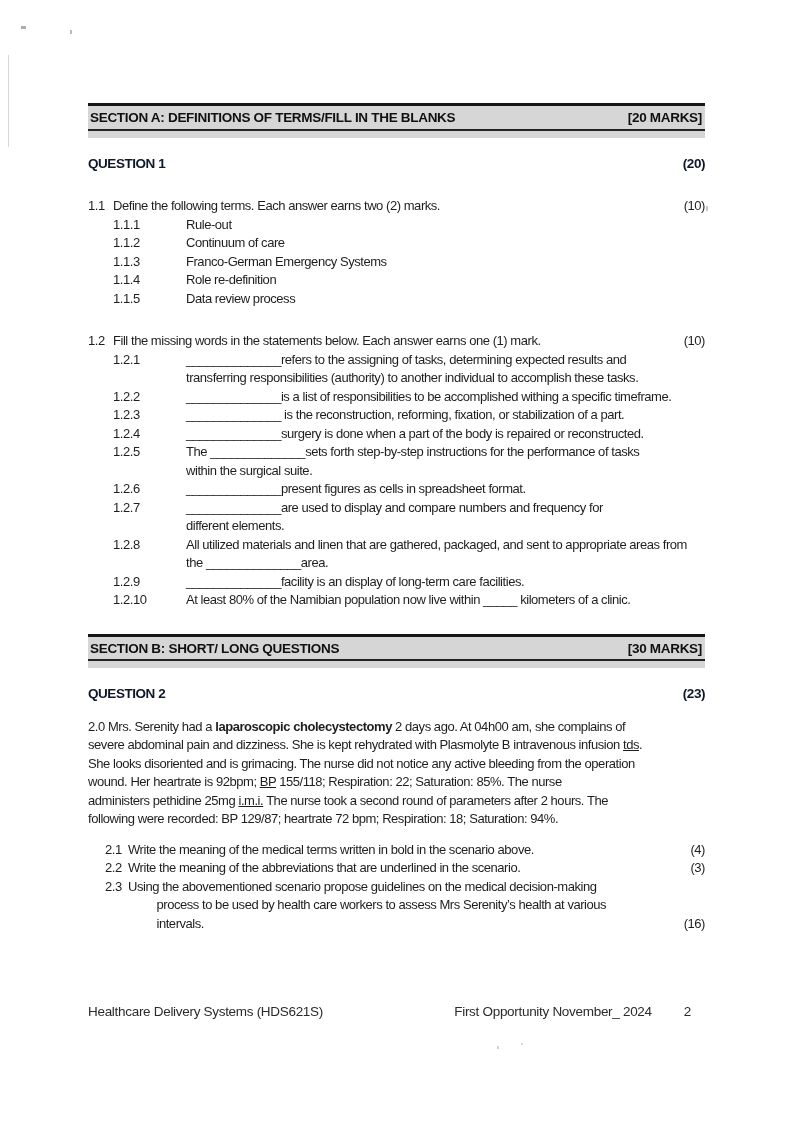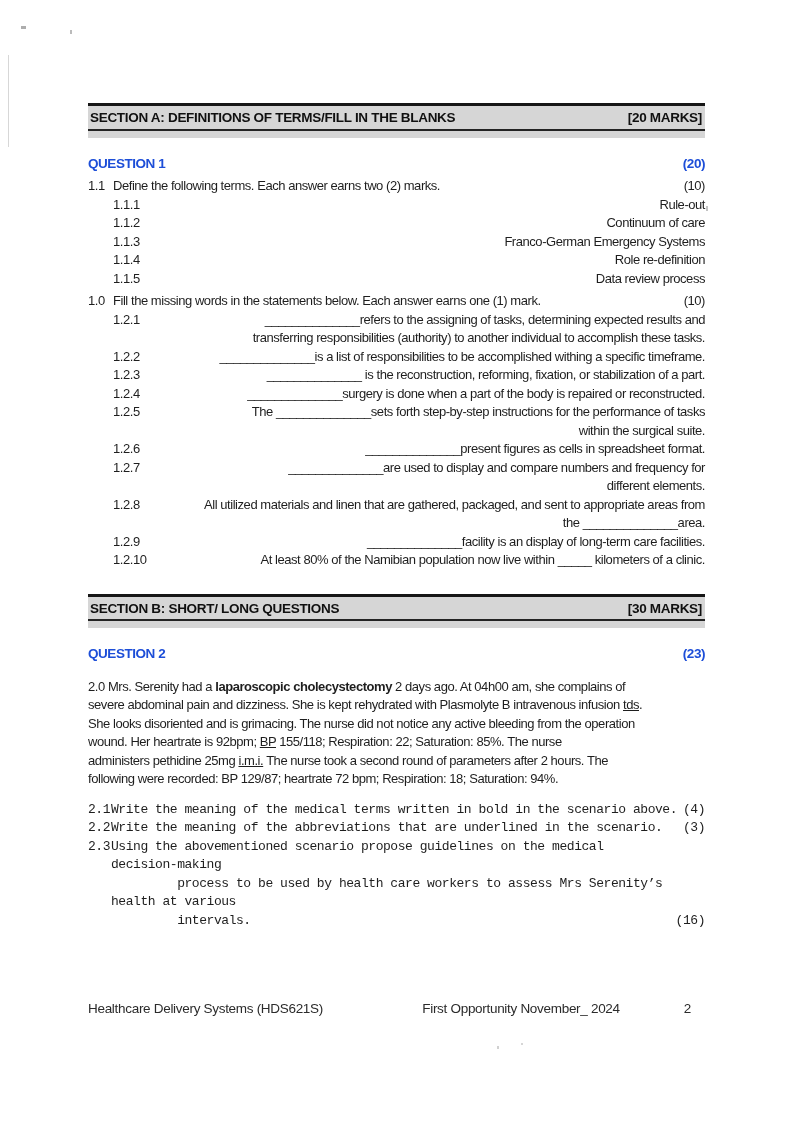--- a/index.html
+++ b/index.html
@@ -11,36 +11,36 @@
   .b{font-weight:bold;text-align:center;}
   .u{text-decoration:underline;}
   
   .secbar{background:#d6d6d6;border-top:3px solid #161616;padding:0 0 7px 0;}
   .secbar.second{margin-top:24px;text-align:center;}
   .secbar-row{
     display:flex;justify-content:space-between;align-items:flex-end;
     border-bottom:2.5px solid #242424;padding:3px 3px 1px 2px;
     font-weight:bold;font-size:13.5px;color:#101010;letter-spacing:-0.3px;
   }
-  .qhead{display:flex;justify-content:space-between;font-weight:bold;font-size:13.5px;margin-top:17px;color:#1d4ed8;}
-  .subq{display:flex;margin-top:4px;}
+  .qhead{display:flex;justify-content:space-between;font-weight:bold;font-size:13.5px;margin-top:17px;color:#0f172a;}
+  .subq{display:flex;margin-top:24px;}
   .subq-num{width:25px;flex:none;}
   .subq-text{flex:1;}
   .subq-marks{flex:none;}
   .items{margin-left:25px;}
   .item-row{display:flex;gap:28px;}
   .item-num{width:45px;flex:none;}
-  .item-text{flex:1;white-space:pre-wrap;text-align:right;}
+  .item-text{flex:1;white-space:pre-wrap;}
   .scenario{margin:14px 0 0 0;white-space:pre-wrap;}
-  .items2{margin-top:12px;font-family:Liberation Mono, monospace;}
+  .items2{margin-top:12px;margin-left:17px;}
   .item2-row{display:flex;}
   .item2-num{width:23px;flex:none;}
   .item2-text{flex:1;white-space:pre-wrap;}
   .item2-marks{flex:none;align-self:flex-end;}
-  .footer{display:flex;align-items:baseline;margin-top:70px;font-size:13.5px;color:#2b2b2b;letter-spacing:-0.3px;gap:32px;}
+  .footer{display:flex;align-items:baseline;margin-top:70px;font-size:13.5px;color:#2b2b2b;letter-spacing:-0.3px;}
   .f-left{flex:1;}
   .f-page{margin-left:32px;margin-right:14px;}
   
   .artifact{position:absolute;pointer-events:none;}
   .a1{left:21px;top:26px;width:5px;height:3px;background:#6a6a6a;opacity:.55;}
   .a2{left:70px;top:30px;width:2px;height:4px;background:#777;opacity:.5;}
   .a3{left:8px;top:55px;width:1px;height:92px;background:#9a9a9a;opacity:.4;}
   .a4{left:706px;top:206px;width:2px;height:5px;background:#888;opacity:.5;}
   .a5{left:497px;top:1046px;width:2px;height:3px;background:#999;opacity:.45;}
   .a6{left:521px;top:1043px;width:2px;height:2px;background:#999;opacity:.4;}
@@ -91,21 +91,21 @@
         <span class="item-num">1.1.4</span>
         <span class="item-text">Role re-definition</span>
       </div>
       <div class="item-row">
         <span class="item-num">1.1.5</span>
         <span class="item-text">Data review process</span>
       </div>
     </div>
 
   <div class="subq">
-    <span class="subq-num">1.0</span>
+    <span class="subq-num">1.2</span>
     <span class="subq-text">Fill the missing words in the statements below. Each answer earns one (1) mark.</span>
     <span class="subq-marks">(10)</span>
   </div>
   <div class="items" id="q12-items">
       <div class="item-row">
         <span class="item-num">1.2.1</span>
         <span class="item-text">______________refers to the assigning of tasks, determining expected results and
 transferring responsibilities (authority) to another individual to accomplish these tasks.</span>
       </div>
       <div class="item-row">

